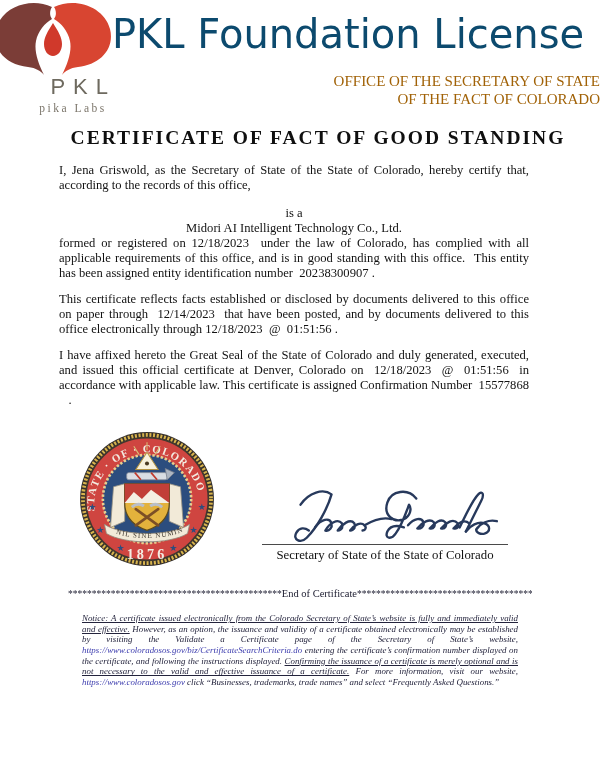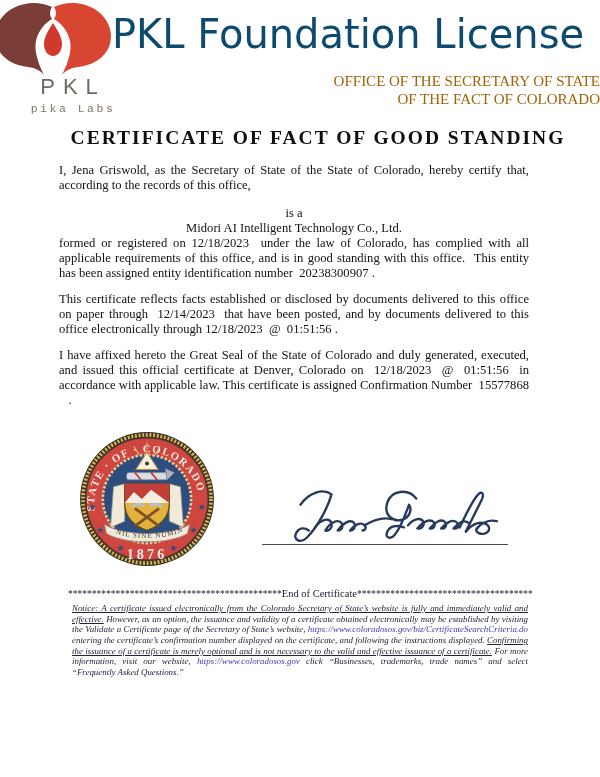--- a/index.html
+++ b/index.html
@@ -1,25 +1,25 @@
 <!DOCTYPE html>
 <html><head>
 <meta charset="utf-8">
 <style>
   html,body{margin:0;padding:0;background:#ffffff;}
   .page{position:relative;width:600px;height:777px;background:#ffffff;overflow:hidden;
         font-family:"Liberation Serif",serif;color:#121212;}
 
   
   .spade-svg{position:absolute;left:-8px;top:1px;width:122px;height:76px;}
-  .brand{position:absolute;left:30px;top:74px;width:86px;text-align:center;
+  .brand{position:absolute;left:30px;top:74px;width:86px;text-align:right;
          font-family:"Liberation Sans",sans-serif;font-size:22px;letter-spacing:8px;
          color:#6e6a5f;}
   .brand-sub{position:absolute;left:18px;top:102px;width:110px;text-align:center;
-         font-family:Liberation Mono, monospace;font-size:11.5px;letter-spacing:2.5px;
+         font-family:Liberation Serif, serif;font-size:11.5px;letter-spacing:2.5px;
          color:#7c766b;}
   .main-title{position:absolute;left:112px;top:11px;margin:0;
          font-family:"DejaVu Sans","Liberation Sans",sans-serif;font-weight:400;
          font-size:40px;color:#0c4a6e;white-space:nowrap;}
   .office{position:absolute;top:72px;left:0;right:0;text-align:right;
          font-size:15px;line-height:1.22;color:#a16207;}
 
   
   .cert-title{position:absolute;top:127px;left:0;right:0;margin:0;text-align:center;
          font-size:19.5px;font-weight:bold;letter-spacing:2px;color:#0f0f0f;padding-left:36px;}
@@ -37,21 +37,21 @@
   .seal-svg{position:absolute;left:76px;top:0;width:142px;height:142px;}
   .sig-block{position:absolute;left:262px;top:56px;width:246px;}
   .sig-svg{display:block;width:225px;height:62px;margin-left:18px;}
   .sig-line{border-top:1.4px solid #4a4a4a;margin-top:-2px;}
   .sig-label{text-align:center;font-size:12.8px;margin-top:3px;color:#101010;}
 
   
   .footer-line{position:absolute;top:588px;left:68px;right:68px;text-align:center;
          font-size:9.5px;white-space:nowrap;overflow:hidden;color:#1a1a2e;}
   .footer-line .end-label{font-size:10.5px;}
-  .notice{position:absolute;top:601px;left:70px;right:70px;margin:2px;
+  .notice{position:absolute;top:601px;left:70px;right:70px;margin:12px;
          font-size:8.9px;font-style:italic;line-height:1.2;text-align:justify;
          color:#23233c;}
   .seg-underline{text-decoration:underline;}
   .seg-link{color:#3c3cae;}
 </style>
 </head>
 <body>
 
 <div class="page">
 
@@ -144,20 +144,21 @@
           <path d="M16,20 C24,8 38,4 46,10 C42,24 32,42 22,52 C16,58 8,54 12,47 C15,42 20,42 24,45"></path>
           <path d="M30,42 C36,34 44,32 46,38 C47,42 44,46 40,45 C44,38 52,33 56,38 C58,41 56,45 52,45 C56,39 64,33 68,38 C70,41 68,45 64,45 C68,40 74,36 78,40 C80,42 79,45 76,45"></path>
           <path d="M78,40 C88,34 96,32 104,34"></path>
           <path d="M128,14 C120,4 104,6 100,18 C96,30 106,38 116,34 C122,31 124,24 121,20 C118,28 114,40 108,48 C104,54 97,53 100,46 C103,40 110,40 116,42"></path>
           <path d="M120,40 C126,33 133,32 135,37 C136,41 132,44 129,43 C134,37 141,33 145,37 C147,40 145,44 141,43 C146,37 152,33 156,37 C158,40 156,44 152,43 C157,37 164,33 168,38 C170,41 168,44 164,43 C169,37 175,34 179,38"></path>
           <path d="M170,42 C176,30 182,16 188,10 C192,6 194,10 191,16 C186,26 180,38 176,46"></path>
           <path d="M176,46 C180,40 188,36 194,38 C200,40 200,46 194,48 C190,49 186,47 186,44 C190,38 198,34 206,36"></path>
         </g>
       </svg>
       <div class="sig-line"></div>
+      <div class="sig-label">Secretary of State of the State of Colorado</div>
     </div>
   </div>
 
   <div class="footer-line"><span>*********************************************</span><span class="end-label">End of Certificate</span><span>*********************************************</span></div>
 
   <p class="notice"><span class="seg-underline">Notice: A certificate issued electronically from the Colorado Secretary of State’s website is fully and immediately valid and effective.</span><span class="seg-plain"> However, as an option, the issuance and validity of a certificate obtained electronically may be established by visiting the Validate a Certificate page of the Secretary of State’s website, </span><span class="seg-link">https://www.coloradosos.gov/biz/CertificateSearchCriteria.do</span><span class="seg-plain"> entering the certificate’s confirmation number displayed on the certificate, and following the instructions displayed. </span><span class="seg-underline">Confirming the issuance of a certificate is merely optional and is not necessary to the valid and effective issuance of a certificate.</span><span class="seg-plain"> For more information, visit our website, </span><span class="seg-link">https://www.coloradosos.gov</span><span class="seg-plain"> click “Businesses, trademarks, trade names” and select “Frequently Asked Questions.”</span></p>
 
 </div>
 
 </body></html>

